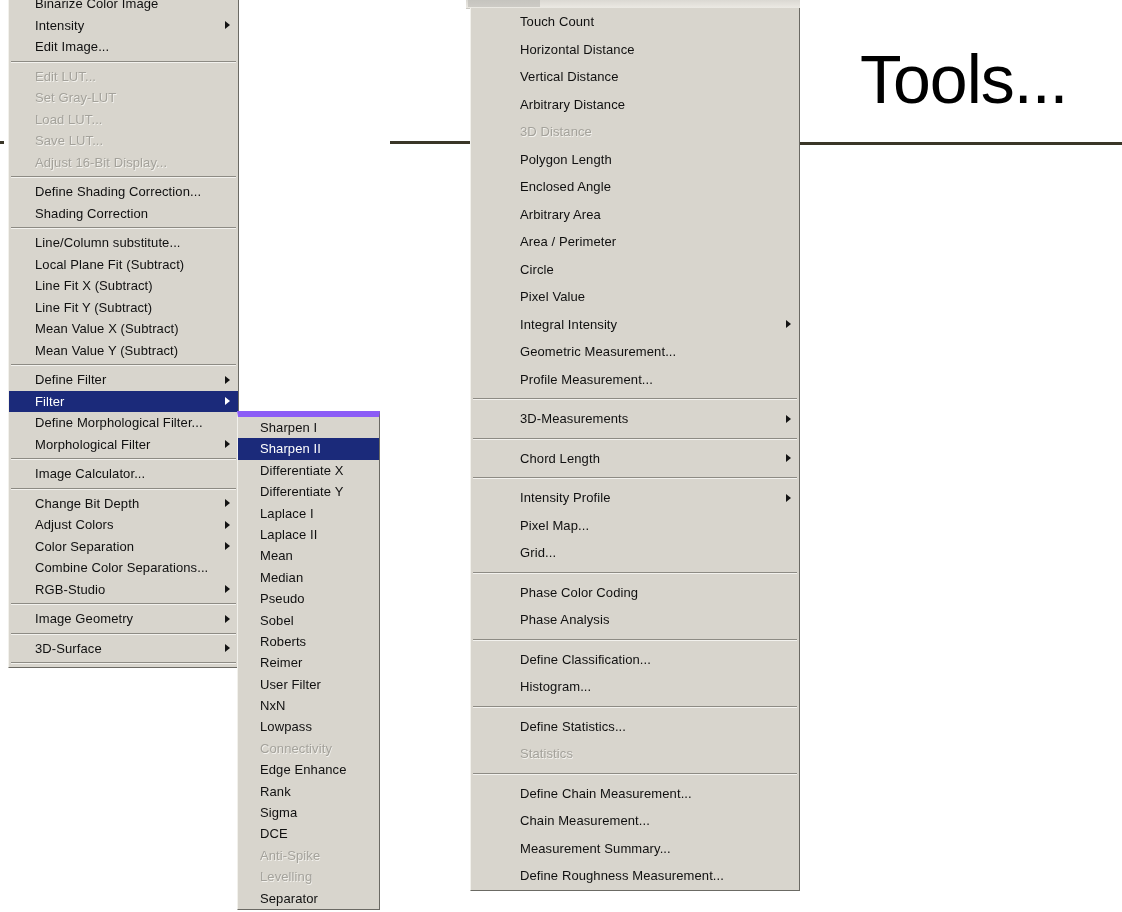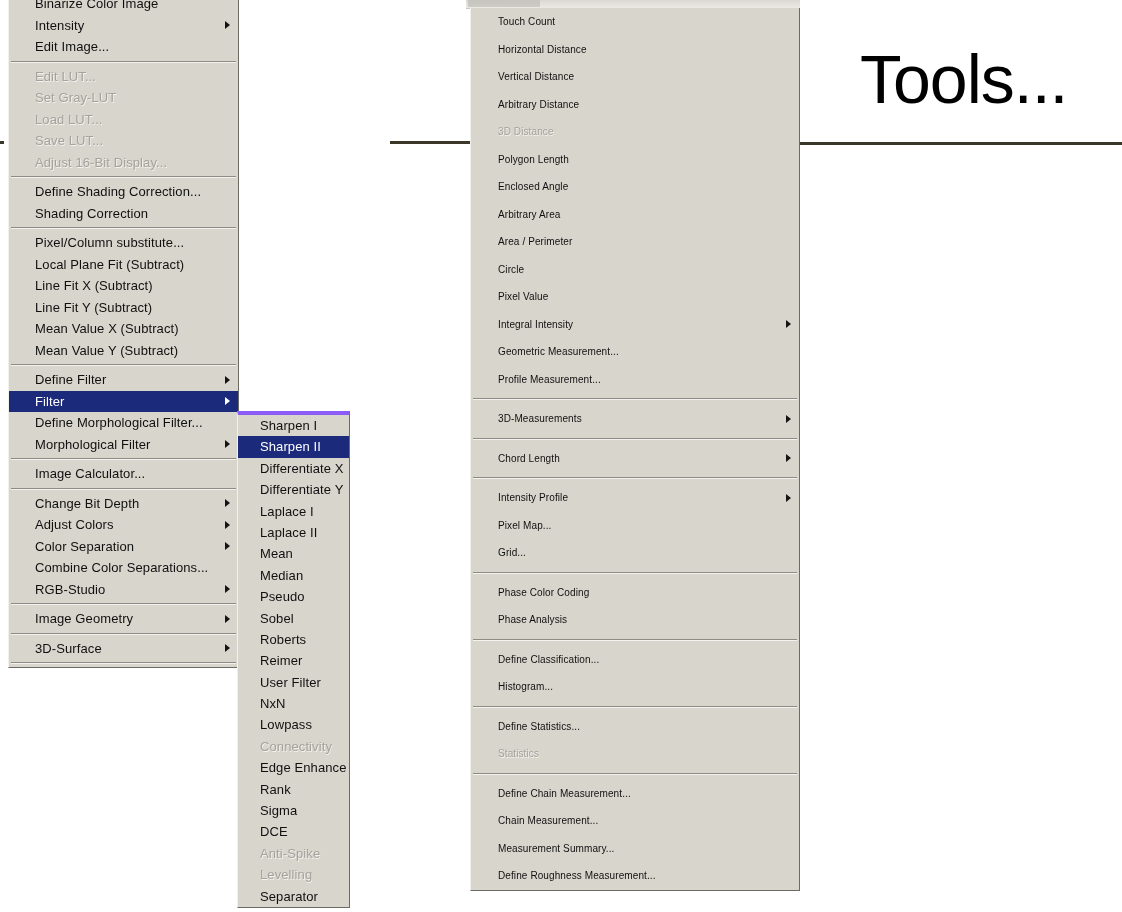--- a/index.html
+++ b/index.html
@@ -75,41 +75,42 @@
     left: 8px;
     top: -8px;
     width: 231px;
   }
   #menu-left .menu-item { padding-left: 26px; height: 21.5px; line-height: 21.5px;}
 
   
   #menu-filter {
     left: 237px;
     top: 411px;
-    width: 113px;
-    border-top: 4px solid #8b5cf6;
+    width: 143px;
+    border-top: 6px solid #8b5cf6;
   }
   #menu-filter .menu-item {
     padding-left: 22px;
     height: 21.4px;
     line-height: 21.4px;
   }
 
   
   #menu-right {
     left: 470px;
     top: 8px;
     width: 330px;
     border-top: none;
   }
   #menu-right .menu-item {
     padding-left: 27px;
     height: 27.5px;
     line-height: 27.5px;
-    font-size: 10px;
+    font-size: 13px;
+    margin-left: 22px;
   }
   #menu-right .menu-sep { margin: 5px 2px 5px 2px; }
 
   
   #menubar-strip {
     position: absolute;
     left: 466px;
     top: 0px;
     width: 334px;
     height: 8px;
@@ -175,21 +176,21 @@
       <div class="menu-item disabled"><span>Save LUT...</span></div>
       <div class="menu-item disabled"><span>Adjust 16-Bit Display...</span></div>
     </div>
     <div class="menu-sep"></div>
     <div class="menu-group">
       <div class="menu-item"><span>Define Shading Correction...</span></div>
       <div class="menu-item"><span>Shading Correction</span></div>
     </div>
     <div class="menu-sep"></div>
     <div class="menu-group">
-      <div class="menu-item"><span>Pixel/Column substitute...</span></div>
+      <div class="menu-item"><span>Line/Column substitute...</span></div>
       <div class="menu-item"><span>Local Plane Fit (Subtract)</span></div>
       <div class="menu-item"><span>Line Fit X (Subtract)</span></div>
       <div class="menu-item"><span>Line Fit Y (Subtract)</span></div>
       <div class="menu-item"><span>Mean Value X (Subtract)</span></div>
       <div class="menu-item"><span>Mean Value Y (Subtract)</span></div>
     </div>
     <div class="menu-sep"></div>
     <div class="menu-group">
       <div class="menu-item"><span>Define Filter</span><span class="arrow"></span></div>
       <div class="menu-item selected"><span>Filter</span><span class="arrow"></span></div>

